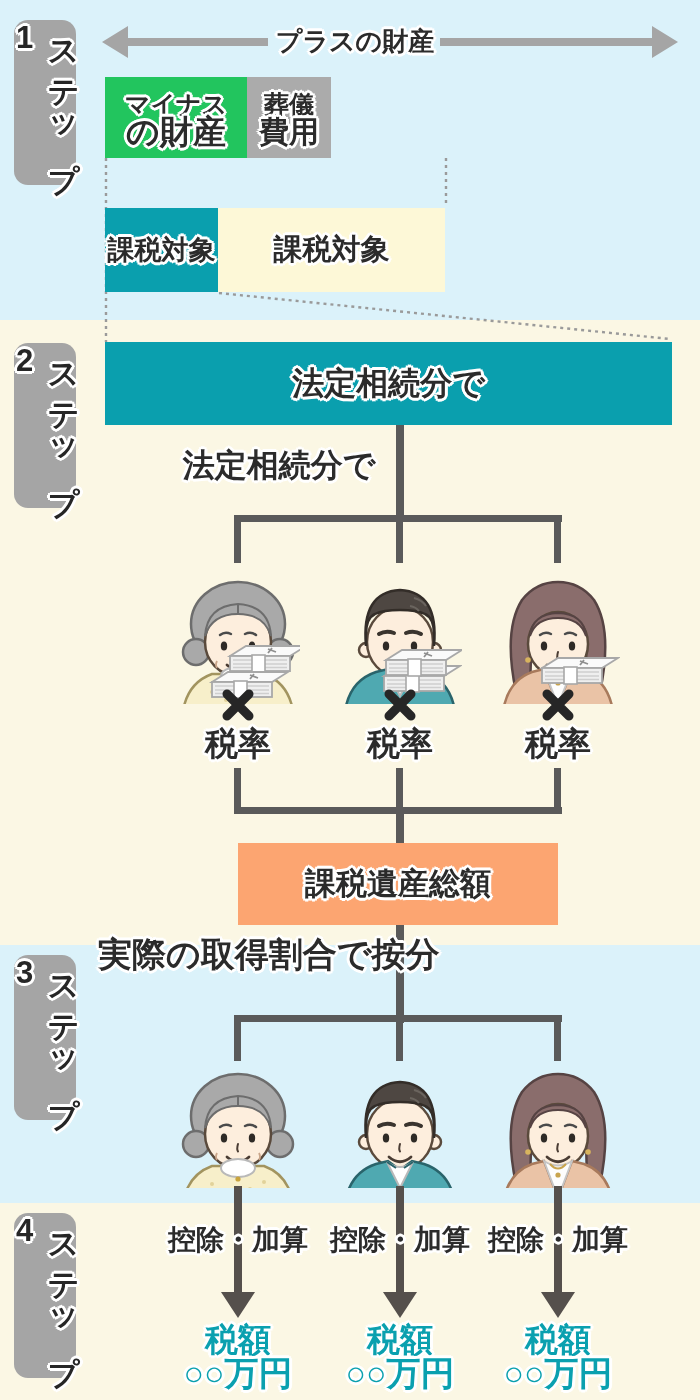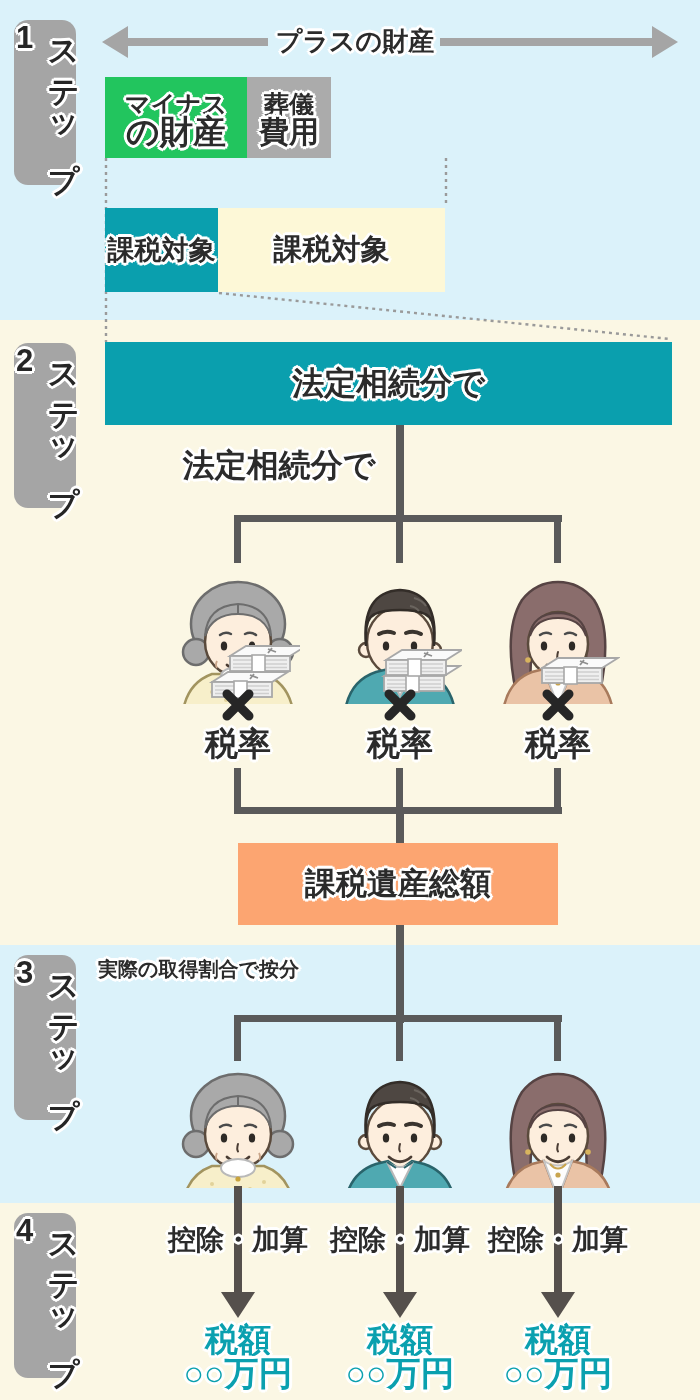--- a/index.html
+++ b/index.html
@@ -208,21 +208,21 @@
   <div class="abs line" style="left:234px;top:807px;width:328px;height:7px"></div>
   <div class="abs line" style="left:396px;top:810px;width:8px;height:36px"></div>
 
   <div class="abs seg" style="left:238px;top:843px;width:320px;height:82px;background:#fca571">
     <span class="ow" style="font-size:31px">課税遺産総額</span>
   </div>
 
   <div class="abs line" style="left:396px;top:925px;width:8px;height:98px"></div>
 
   <div class="abs slabel ow" style="top:955px">ステップ3</div>
-  <div class="abs ow" style="left:98px;top:956px;font-size:20px;white-space:nowrap">実際の取得割合で按分</div>
+  <div class="abs ow" style="left:98px;top:932px;font-size:34px;white-space:nowrap">実際の取得割合で按分</div>
 
   <div class="abs line" style="left:234px;top:1015px;width:328px;height:7px"></div>
   <div class="abs line" style="left:234px;top:1015px;width:7px;height:46px"></div>
   <div class="abs line" style="left:396px;top:1015px;width:7px;height:46px"></div>
   <div class="abs line" style="left:554px;top:1015px;width:7px;height:46px"></div>
 
   <div class="abs person" style="left:176px;top:1058px;height:130px">
       <svg width="124" height="140" viewBox="0 0 124 140">
    <ellipse cx="62" cy="58" rx="47" ry="42" fill="#a9a9a9" stroke="#6d6d6d" stroke-width="2.5"></ellipse>
    <circle cx="20" cy="86" r="13" fill="#a9a9a9" stroke="#6d6d6d" stroke-width="2.5"></circle>

